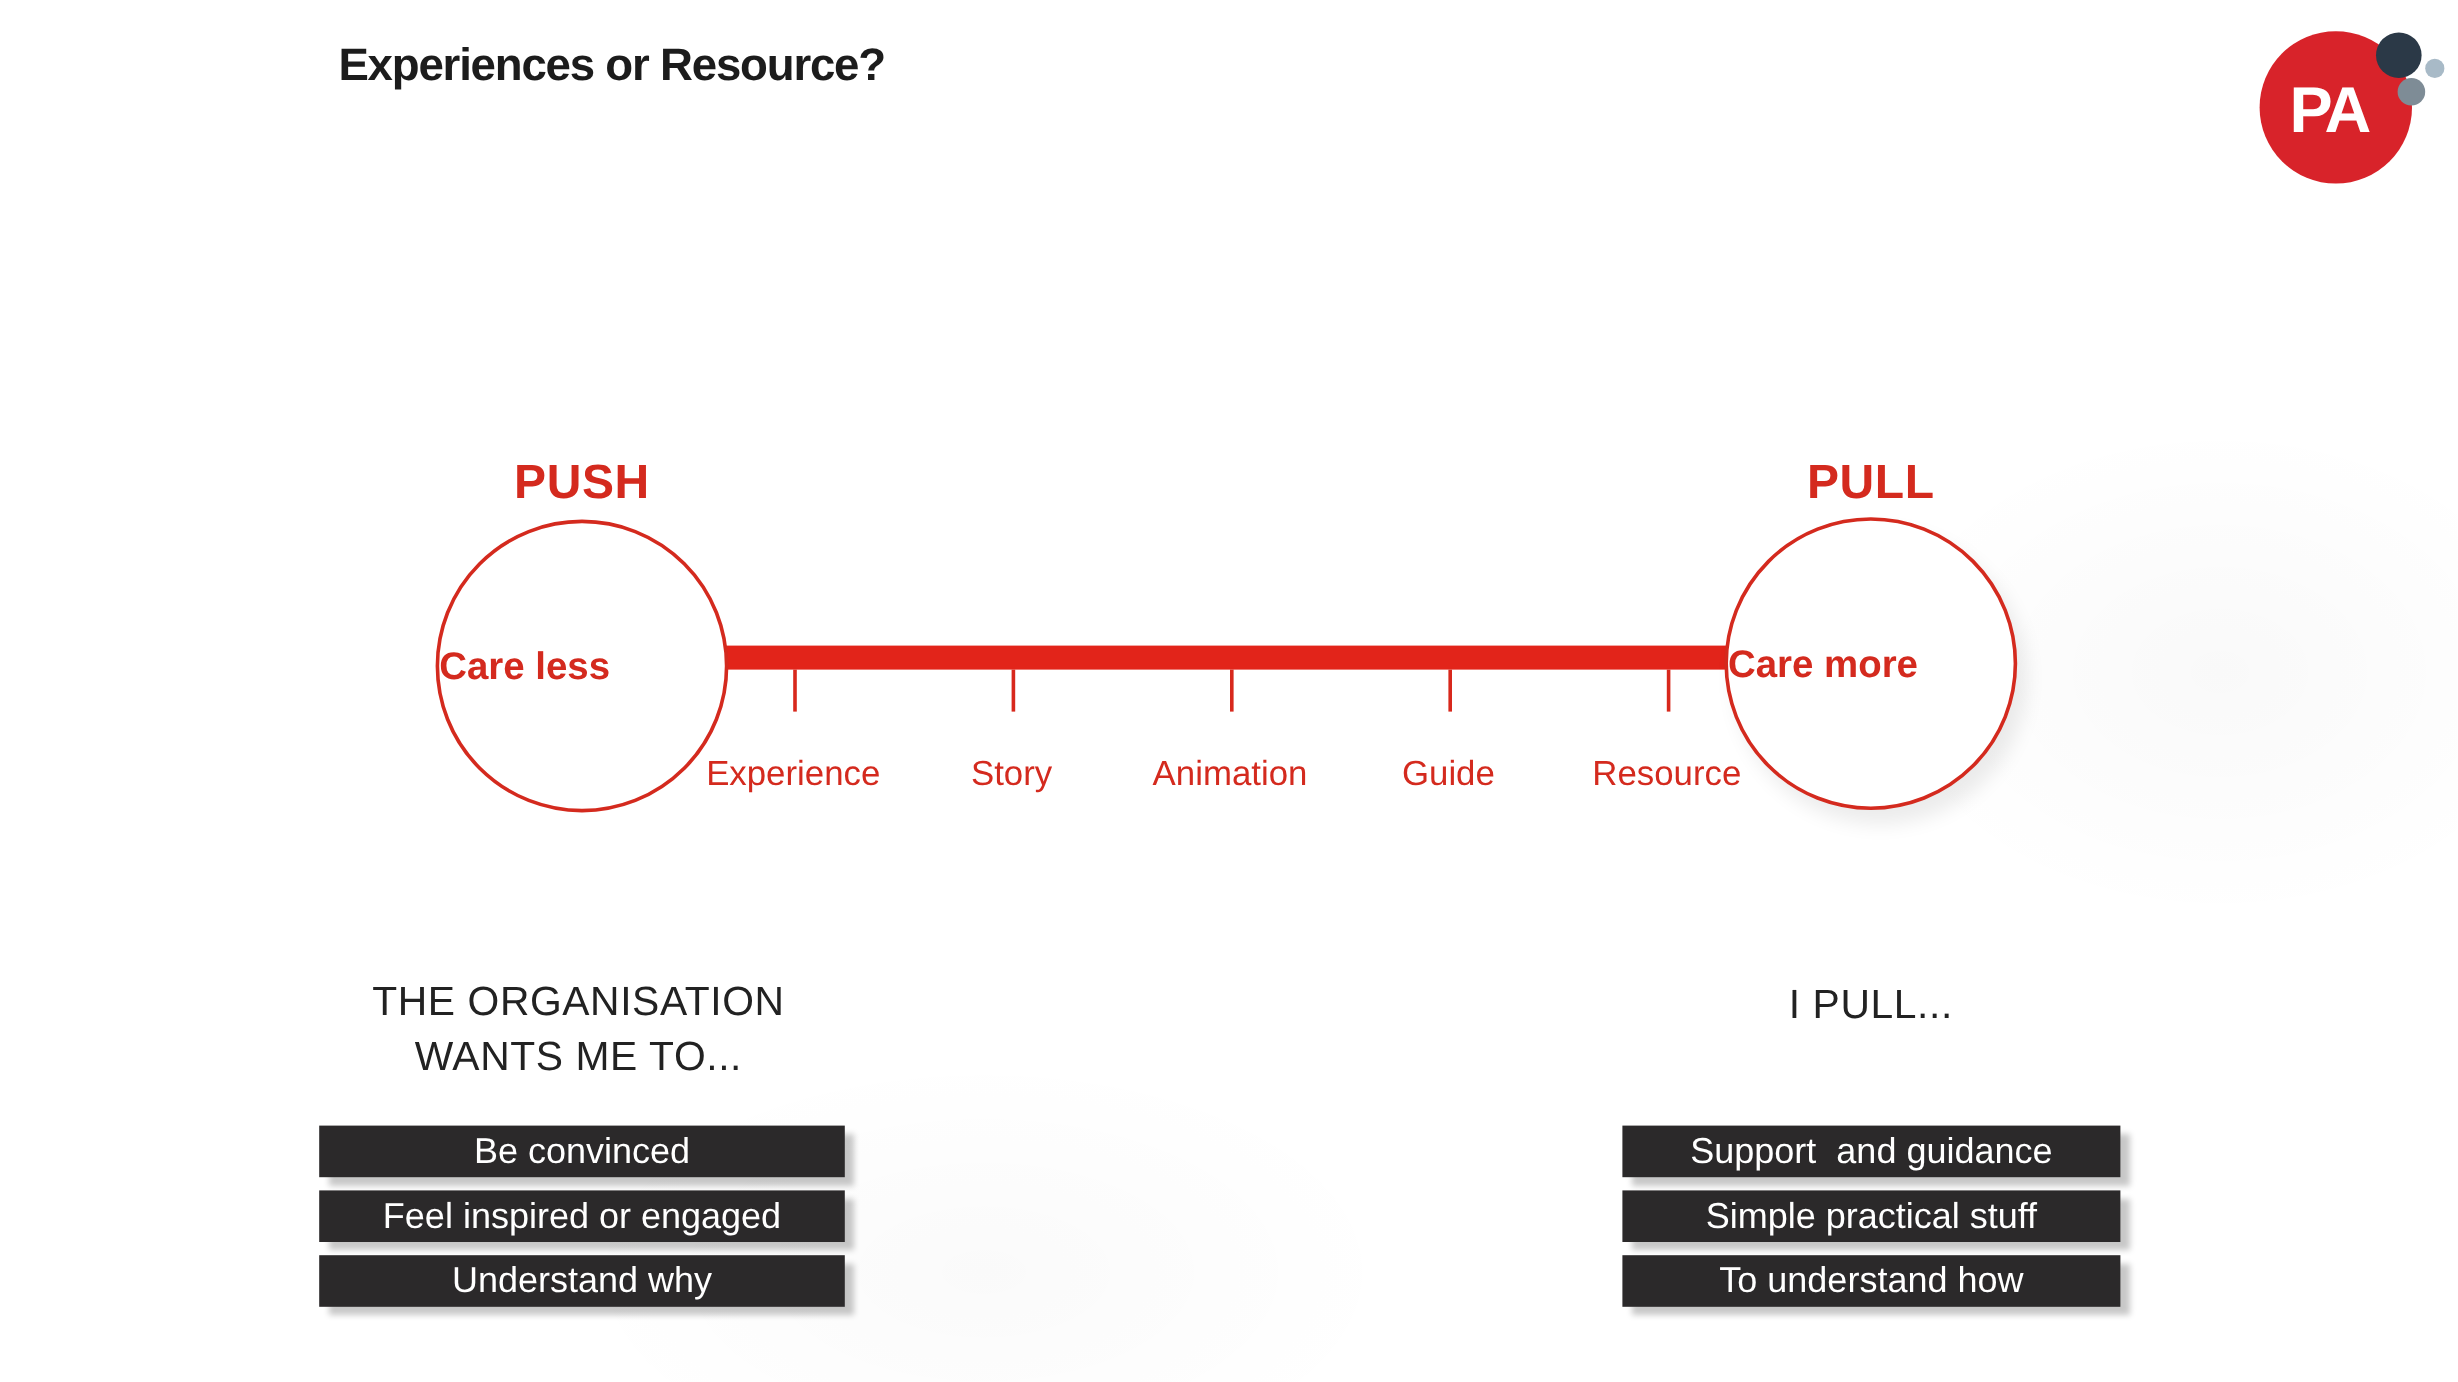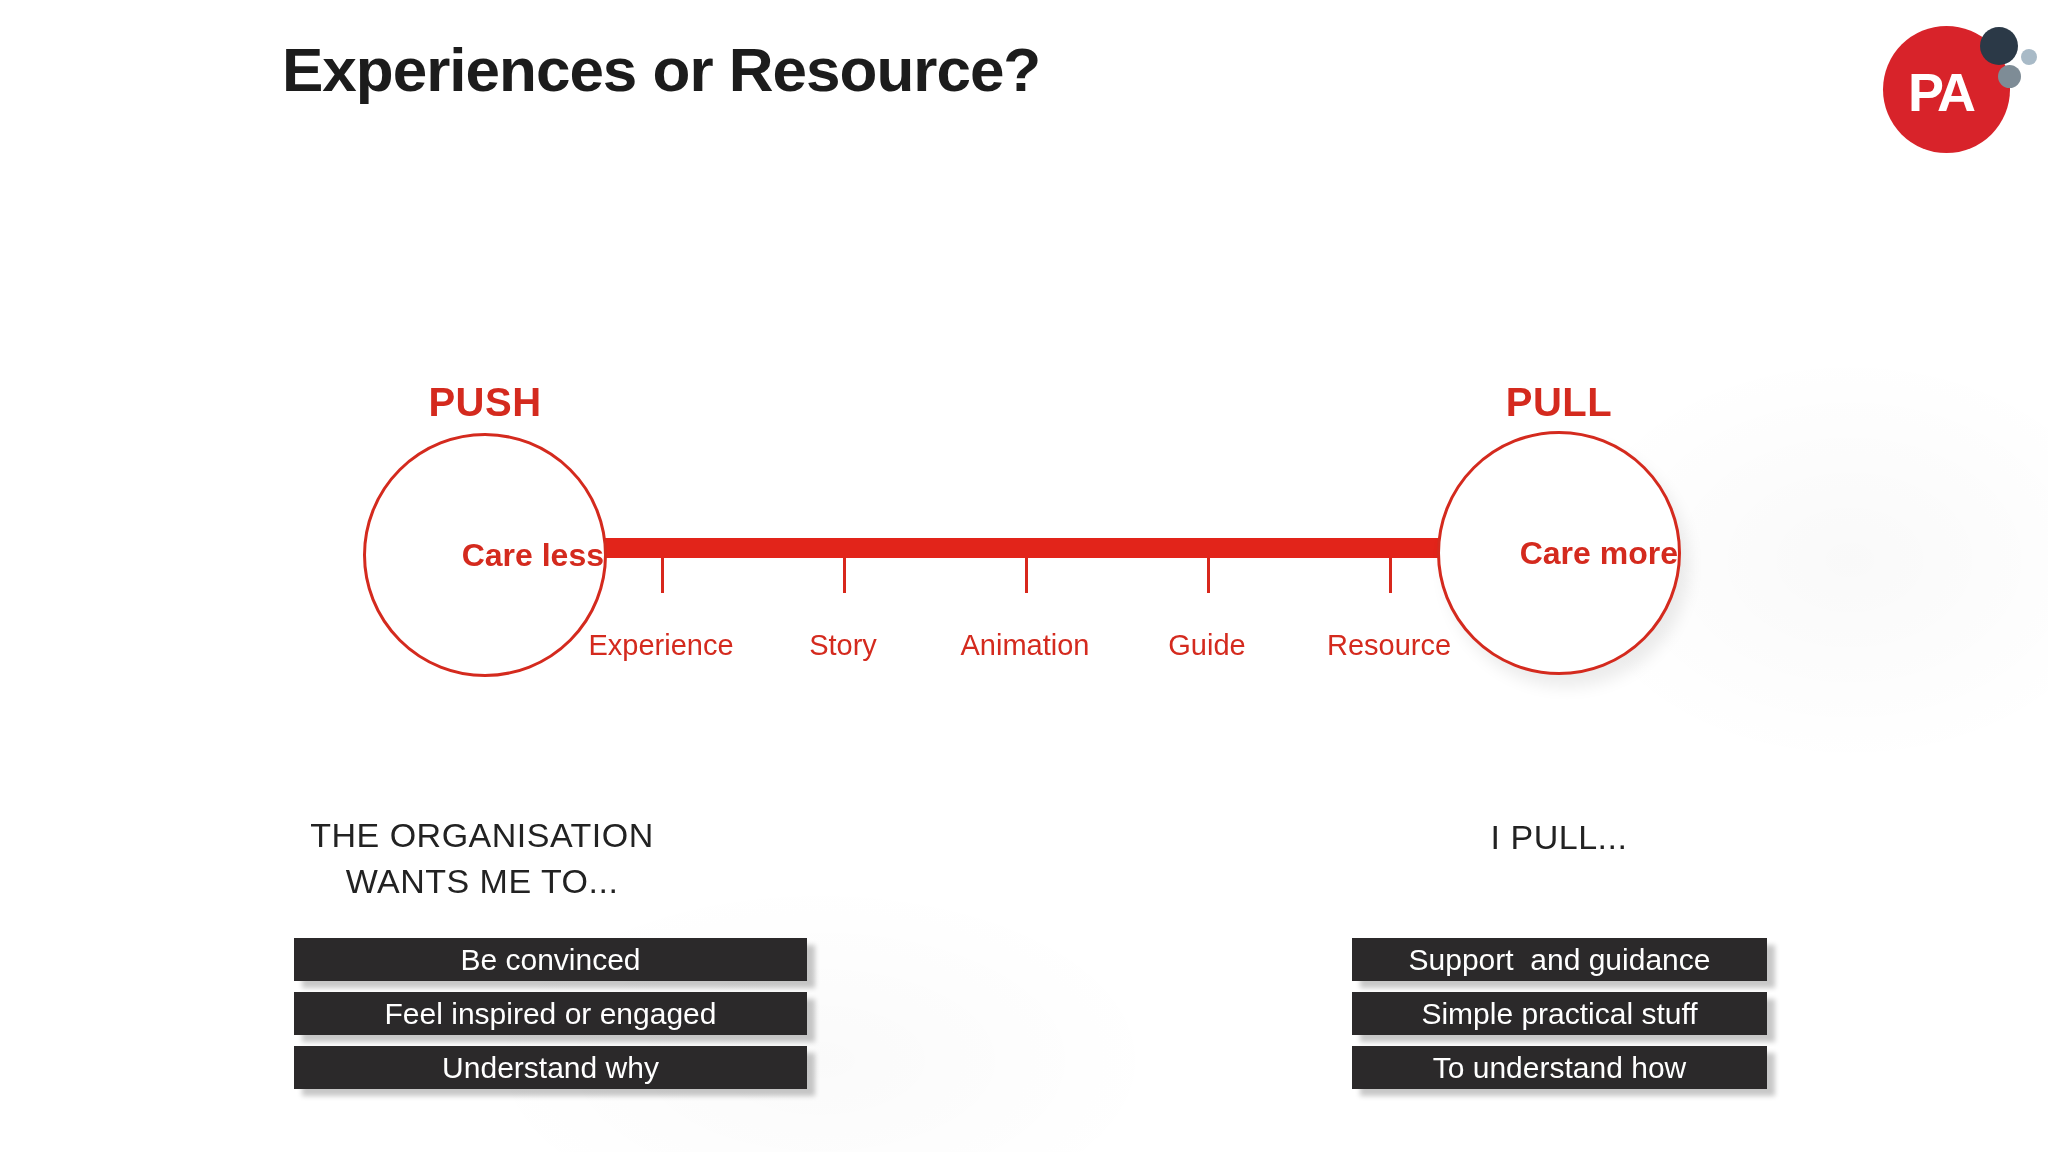--- a/index.html
+++ b/index.html
@@ -11,21 +11,21 @@
   .slide{position:absolute;inset:0;
     background:
       radial-gradient(420px 300px at 1850px 560px, rgba(0,0,0,0.025), rgba(0,0,0,0) 70%),
       radial-gradient(500px 260px at 820px 1060px, rgba(0,0,0,0.02), rgba(0,0,0,0) 70%),
       #ffffff;
   }
 
   
   .title{
     position:absolute;left:282px;top:34px;
-    font-size:62px;font-weight:bold;color:#1c1c1c;letter-spacing:-1px;
+    font-size:38px;font-weight:bold;color:#1c1c1c;letter-spacing:-1px;
   }
 
   
   .logo-circle{
     position:absolute;left:1883px;top:26px;width:127px;height:127px;
     background:#d8232a;border-radius:50%;
     display:flex;align-items:center;justify-content:center;
   }
   .logo-circle span{
     color:#ffffff;font-weight:bold;font-size:54px;letter-spacing:-3px;
@@ -55,21 +55,21 @@
   .tick-label{
     position:absolute;top:601px;width:260px;margin-left:-130px;text-align:center;
     font-size:29px;color:#d42a1e;margin-top:28px;
   }
   .tx1{left:661px;} .tx2{left:843px;} .tx3{left:1025px;} .tx4{left:1207px;} .tx5{left:1389px;}
 
   
   .pole-circle{
     position:absolute;width:244px;height:244px;box-sizing:border-box;
     border:3px solid #d42a1e;border-radius:50%;background:#ffffff;
-    display:flex;align-items:center;justify-content:flex-end;
+    display:flex;align-items:center;justify-content:flex-start;
   }
   .circle-left{left:363px;top:433px;}
   .circle-right{left:1437px;top:431px;box-shadow:8px 12px 16px rgba(0,0,0,0.08);}
   .pole-circle span{
     font-size:32px;font-weight:bold;color:#d42a1e;
   }
 
   
   .col-heading{
     position:absolute;width:520px;text-align:center;
@@ -80,21 +80,21 @@
 
   
   .item{
     position:absolute;height:43px;background:#2b292a;
     box-shadow:8px 7px 5px rgba(0,0,0,0.22);
     display:flex;align-items:center;justify-content:center;
   }
   .item span{
     color:#ffffff;font-size:30px;white-space:pre-wrap;
   }
-  .col-l{left:266px;width:513px;margin-left:28px;}
+  .col-l{left:266px;width:438px;}
   .col-r{left:1352px;width:415px;}
   .row1{top:938px;} .row2{top:992px;} .row3{top:1046px;}
 </style>
 </head>
 <body>
 
 <div class="slide">
 
   <div class="title">Experiences or Resource?</div>
 

